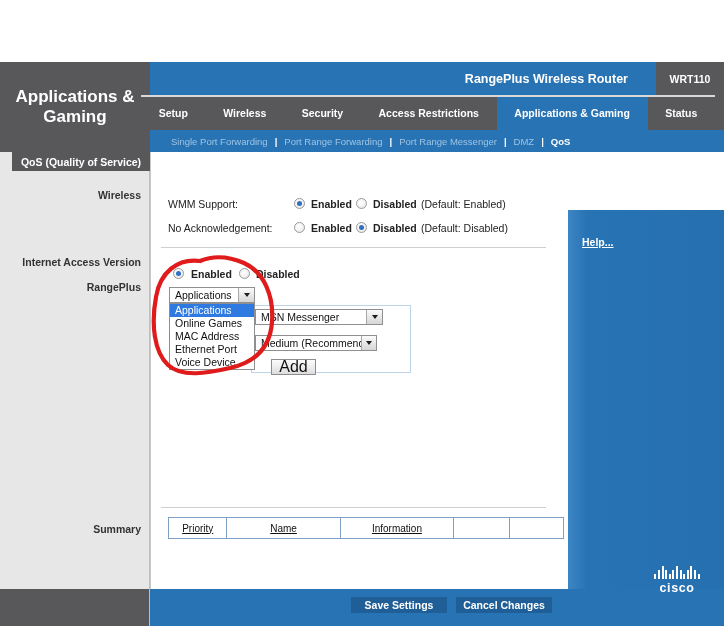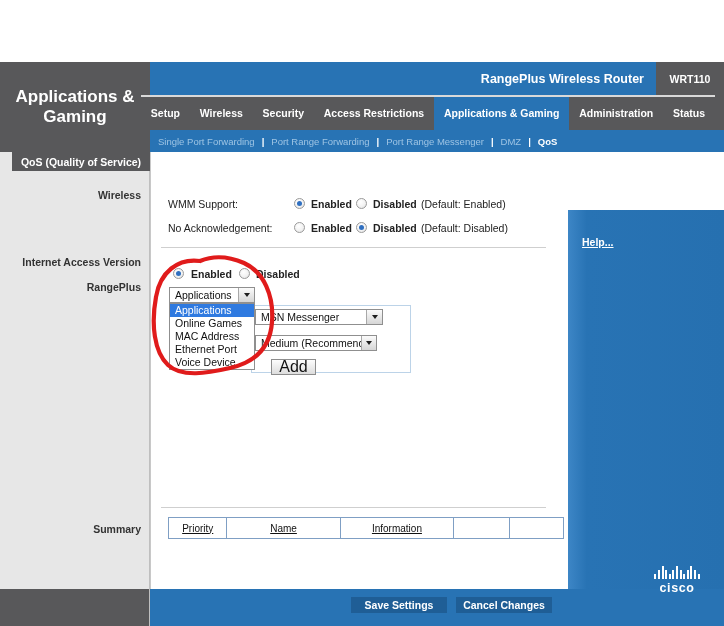--- a/index.html
+++ b/index.html
@@ -91,21 +91,21 @@
     position: absolute;
     left: 0; top: 0;
     width: 506px; height: 33px;
     background: #2873b4;
     color: #ffffff;
     font-size: 12.5px;
     font-weight: bold;
     display: flex;
     align-items: center;
     justify-content: flex-end;
-    padding-right: 12px;
+    padding-right: 28px;
     box-sizing: border-box;
   }
   .modelbar .modelnum {
     position: absolute;
     right: 0; top: 0;
     width: 68px; height: 33px;
     color: #ffffff;
     font-size: 10.5px;
     font-weight: bold;
     display: flex;
@@ -142,21 +142,21 @@
   }
 
   
   .subtabs {
     position: absolute;
     left: 150px; top: 130px;
     width: 574px; height: 22px;
     background: #2873b4;
     display: flex;
     align-items: center;
-    padding-left: 8px;
+    padding-left: 21px;
     box-sizing: border-box;
     font-size: 9.5px;
   }
   .subtab {
     color: #9ec4e4;
     cursor: pointer;
     white-space: nowrap;
   }
   .subtab.active {
     color: #ffffff;
@@ -453,23 +453,20 @@
     <div class="tab">
         <span>Security</span>
       </div>
     <div class="tab">
         <span>Access Restrictions</span>
       </div>
     <div class="tab active">
         <span>Applications &amp; Gaming</span>
       </div>
     <div class="tab">
-        <span>Administration</span>
-      </div>
-    <div class="tab">
         <span>Status</span>
       </div>
   </div>
 
   <div class="subtabs">
     <span class="subtab">Single Port Forwarding</span>
     <span class="subsep">|</span>
     <span class="subtab">Port Range Forwarding</span>
     <span class="subsep">|</span>
     <span class="subtab">Port Range Messenger</span>

